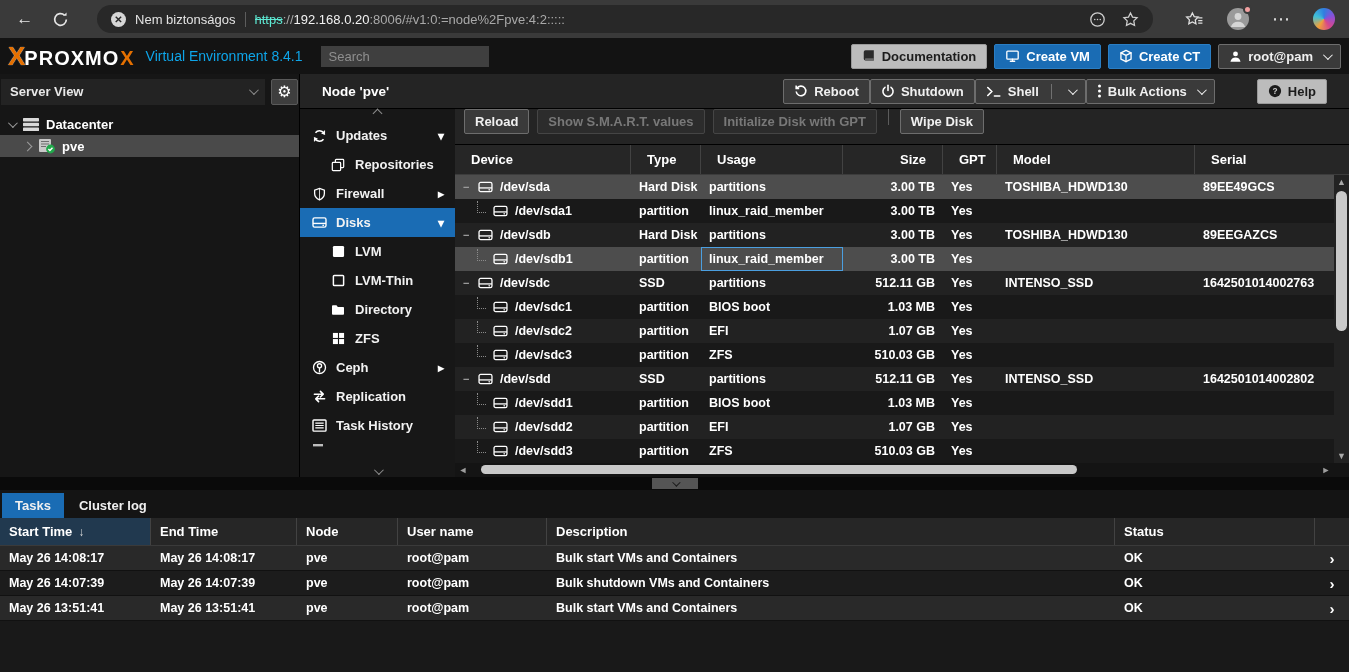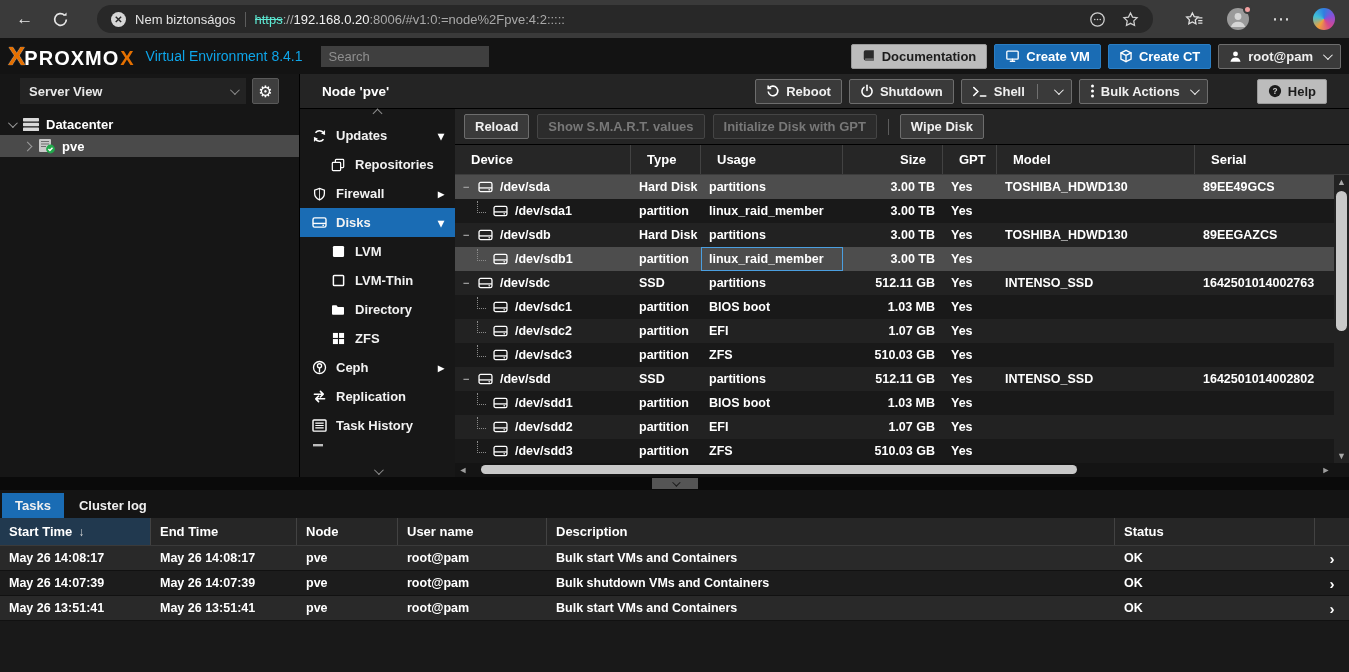--- a/index.html
+++ b/index.html
@@ -47,53 +47,53 @@
   .btn-dark{background:#3a3a3a;color:#f0f0f0;border-color:#6d6d6d}
   .btn-disabled{background:#2c2c2c;color:#787878;border-color:#454545}
   .chev{display:inline-block;width:7px;height:7px;border-right:1.5px solid currentColor;border-bottom:1.5px solid currentColor;transform:rotate(45deg) translateY(-2px)}
   .chev.right{transform:rotate(-45deg)}
   .btn .chev{margin-left:4px}
   .btn-split-div{width:1px;height:15px;background:#707070;margin:0 6px}
 
   
   .middle{height:403px;display:flex}
   .sidebar{width:300px;background:#161616;display:flex;flex-direction:column;border-right:1px solid #000}
-  .sidebar-head{height:35px;display:flex;align-items:flex-start;padding:4px 20px;gap:6px}
+  .sidebar-head{height:35px;display:flex;align-items:center;padding:4px 1px;gap:6px}
   .view-select{flex:1;height:26px;background:#232323;display:flex;align-items:center;padding:0 9px;font-weight:700;color:#e8e8e8}
   .view-select .chev{margin-left:auto;color:#8d8d8d}
   .gear-btn{width:27px;height:26px;background:#3e3e3e;border:1px solid #5a5a5a;border-radius:2px;display:flex;align-items:center;justify-content:center;color:#fff;font-size:16px}
   .tree{padding-top:4px}
   .tree-row{height:22px;display:flex;align-items:center;gap:6px;padding:0 6px;font-weight:700;font-size:13px}
   .tree-row.selected{background:#4a4a4a}
   .tree-row.child{padding-left:22px}
   .tree-chev{width:10px;display:flex;justify-content:center;color:#9d9d9d}
 
   .right-col{flex:1;display:flex;flex-direction:column;min-width:0}
   .node-header{height:35px;background:#242424;display:flex;align-items:center;padding:0 22px;border-bottom:1px solid #000}
   .node-title{font-weight:700;font-size:13.5px}
-  .node-btns{margin-left:auto;display:flex;gap:7px;align-items:center}
+  .node-btns{margin-left:auto;display:flex;align-items:center}
   .gap-left{margin-left:42px}
 
   .node-body{flex:1;display:flex;min-height:0}
   .node-menu{width:155px;background:#171717;position:relative;padding-top:12px}
   .menu-scroll{position:absolute;left:0;right:0;display:flex;justify-content:center;color:#8d8d8d}
   .menu-scroll.top{top:1px}
   .menu-scroll.bottom{bottom:2px}
   .mi{height:29px;display:flex;align-items:center;gap:9px;padding:0 11px;font-weight:600;font-size:13px;color:#f2f2f2}
   .mi.indent{padding-left:30px}
   .mi.selected{background:var(--accent-blue)}
   .mi.clipped{height:10px;overflow:hidden}
   .mi-icon{width:16px;display:flex;justify-content:center;flex:none}
   .mi-caret{margin-left:auto;color:#fff}
   .caret-down .mi-caret::after{content:"▾";font-size:12px}
   .caret-right .mi-caret::after{content:"▸";font-size:12px}
 
   
   .disk-panel{flex:1;background:#101010;display:flex;flex-direction:column;min-width:0;position:relative}
-  .toolbar{height:36px;background:#242424;display:flex;align-items:center;gap:8px;padding:0 9px;border-bottom:1px solid #000}
+  .toolbar{height:36px;background:#242424;display:flex;gap:8px;padding:0 9px;border-bottom:1px solid #000}
   .tb-div{width:1px;height:16px;background:#5c5c5c;margin:0 3px}
   .grid{flex:1;position:relative;background:#141414;overflow:hidden}
   .ghead{display:flex;height:30px;background:#262626;border-bottom:1px solid #3c3c3c;align-items:center;font-weight:700;font-size:13px;padding-right:15px}
   .ghead>div{border-right:1px solid #424242;height:100%;display:flex;align-items:center;padding:0 16px}
   .col-device{width:176px;flex:none}
   .col-type{width:70px;flex:none}
   .col-usage{width:142px;flex:none}
   .col-size{width:100px;flex:none;justify-content:flex-end;text-align:right}
   .col-gpt{width:54px;flex:none}
   .col-model{width:198px;flex:none}

